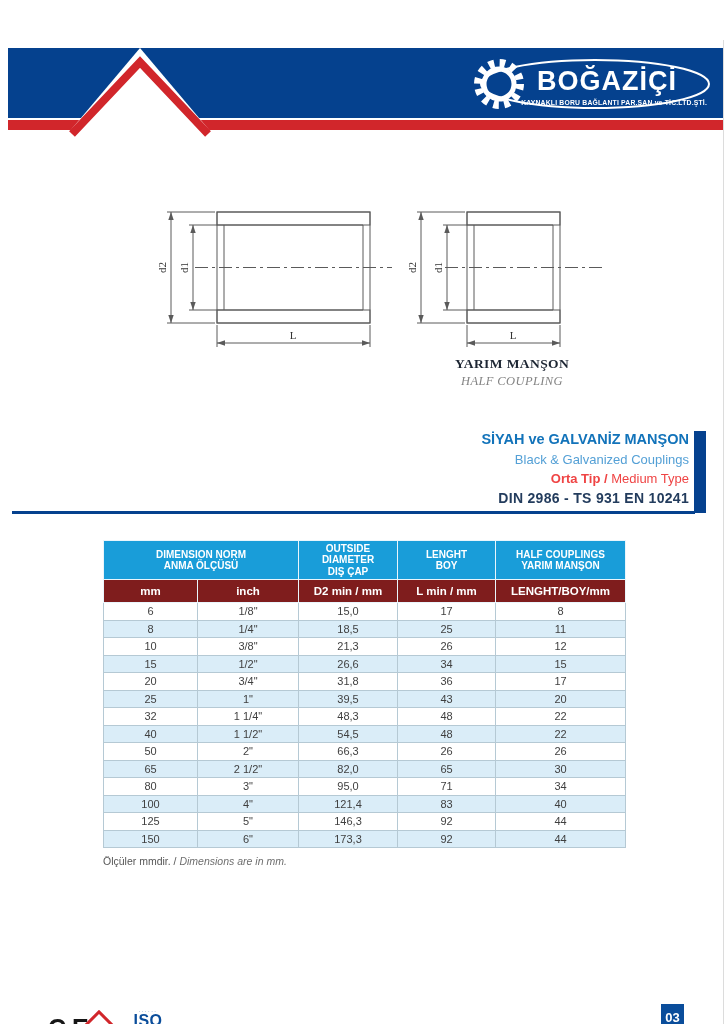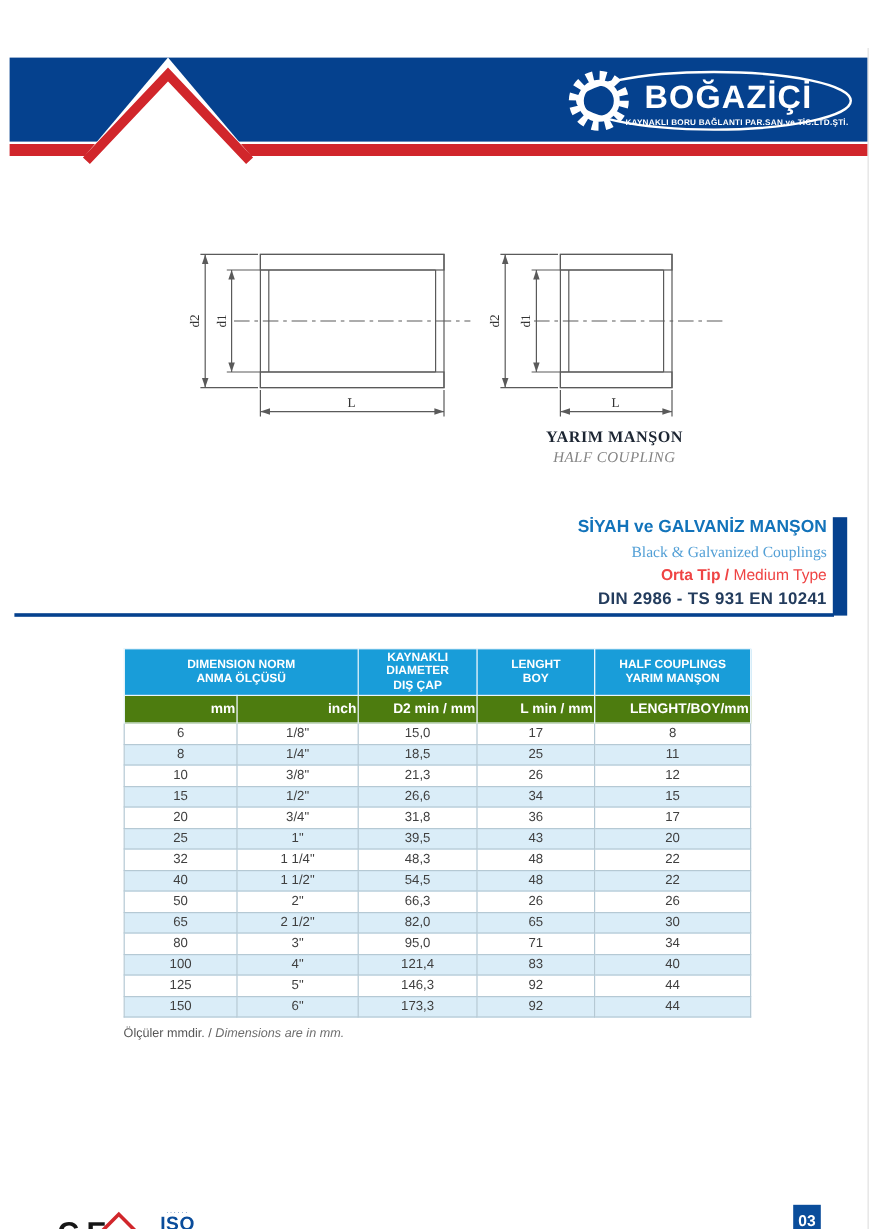--- a/index.html
+++ b/index.html
@@ -18,32 +18,32 @@
   
   .drw{position:absolute;top:163px;width:254px;height:150px;}
   .drw svg{display:block;}
   .caption{position:absolute;top:316px;width:200px;text-align:center;
            font-family:"Liberation Serif",serif;}
   .caption .tr{font-size:13.5px;font-weight:bold;color:#1d2633;letter-spacing:.4px;}
   .caption .en{font-size:12.5px;font-style:italic;color:#848484;margin-top:2px;letter-spacing:.4px;}
   
   .ptitle{position:absolute;right:34px;top:390px;text-align:right;line-height:19.5px;}
   .pt1{font-size:14.5px;font-weight:bold;color:#1273ba;}
-  .pt2{font-size:13px;color:#54a0d6;font-family:Liberation Serif, serif;}
+  .pt2{font-size:13px;color:#54a0d6;}
   .pt3{font-size:13px;color:#ef4444;}
   .pt3 b{font-weight:bold;}
   .pt4{font-size:14px;font-weight:bold;color:#233c5d;letter-spacing:.3px;}
   .vbar{position:absolute;left:694px;top:391px;width:12px;height:82px;background:#05418e;}
   .hline{position:absolute;left:12px;top:471px;width:683px;height:2.5px;background:#05418e;}
   
   table.dim{position:absolute;left:103px;top:500px;width:522px;border-collapse:collapse;
             table-layout:fixed;border:1px solid #9db5c2;}
   table.dim th{background:#199dd9;color:#fff;font-weight:bold;font-size:10px;
                line-height:11.5px;border:1.5px solid #e9f5fc;text-align:center;padding:1px;}
-  table.dim tr.sub th{background:#4d7c0f;font-size:11.5px;height:20px;line-height:13px;text-align:right;}
+  table.dim tr.sub th{background:#7f1d1d;font-size:11.5px;height:20px;line-height:13px;}
   table.dim tr.grp th{height:36px;}
   table.dim td{height:16.5px;font-size:11px;color:#3f3f3f;text-align:center;
                border:1px solid #b5c9d4;padding:0;}
   table.dim tbody tr:nth-child(even) td{background:#daedf8;}
   
   .footnote{position:absolute;left:103px;top:815px;font-size:10.5px;color:#565656;}
   .footnote .en{font-style:italic;color:#6e6e6e;text-align:center;}
   
   .ce{position:absolute;left:48px;top:974px;font-size:25px;font-weight:bold;color:#161616;
       letter-spacing:6px;}
@@ -186,21 +186,21 @@
       <col style="width:98px">
         <col style="width:130px">
     </colgroup>
     <thead>
       <tr class="grp">
         <th colspan="2">
           <div>DIMENSION NORM</div>
           <div>ANMA ÖLÇÜSÜ</div>
         </th>
         <th>
-          <div>KAYNAKLI</div>
+          <div>OUTSIDE</div>
           <div>DIAMETER</div>
           <div>DIŞ ÇAP</div>
         </th>
         <th>
           <div>LENGHT</div>
           <div>BOY</div>
         </th>
         <th>
           <div>HALF COUPLINGS</div>
           <div>YARIM MANŞON</div>

